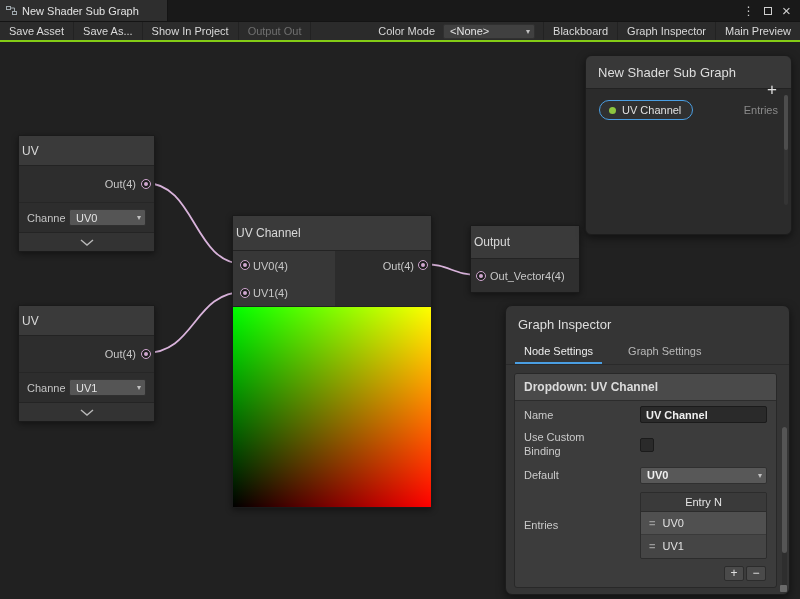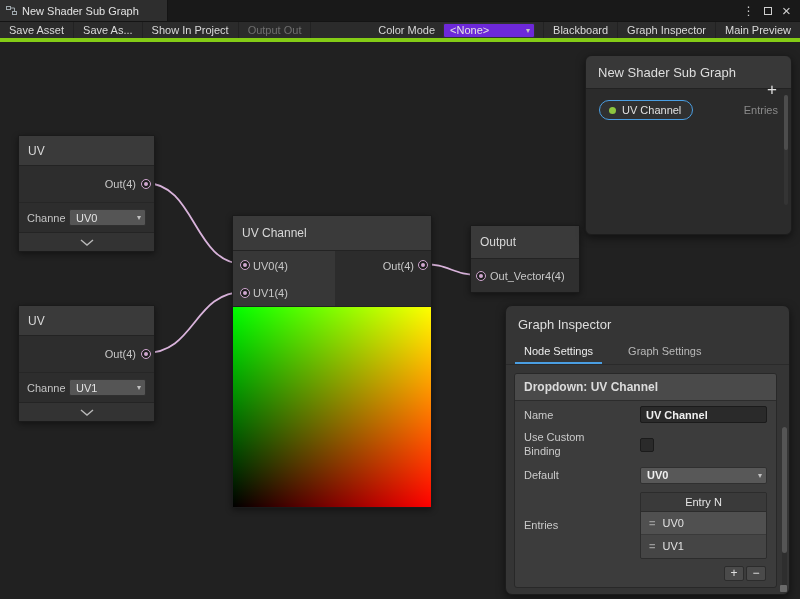--- a/index.html
+++ b/index.html
@@ -27,50 +27,50 @@
   .tab-icon { flex: 0 0 auto; }
   .win-controls { margin-left: auto; display: flex; align-items: center; gap: 4px; padding-right: 6px; }
   .wc { width: 15px; height: 16px; display: inline-flex; align-items: center; justify-content: center;
         color: #cfcfcf; font-size: 12px; cursor: default; }
   .maxbox { width: 8px; height: 8px; border: 1px solid #cfcfcf; display: inline-block; }
   .wc.close { font-size: 15px; }
 
   
   .toolbar {
     height: 20px; background: #2b2b2b; display: flex; align-items: stretch;
-    border-bottom: 4px solid #84cc16; font-size: 11px; justify-content: flex-end;
+    border-bottom: 2px solid #84cc16; font-size: 11px; justify-content: flex-end;
   }
   .tb-btn {
     display: flex; align-items: center; padding: 0 9px; color: #dadada;
     border-right: 1px solid #222;
   }
   .tb-btn.disabled { color: #6f6f6f; }
   .tb-label { display: flex; align-items: center; padding: 0 8px; color: #d6d6d6; }
   .tb-right { margin-left: auto; display: flex; align-items: stretch; }
   .select {
     display: inline-flex; align-items: center; justify-content: space-between;
-    background: #6d28d9; border: 1px solid #303030; border-radius: 2px;
+    background: #404040; border: 1px solid #303030; border-radius: 2px;
     color: #e4e4e4; padding: 0 4px 0 6px; height: 15px; align-self: center;
   }
   .caret { font-size: 8px; color: #c2c2c2; margin-left: 6px; }
   .cm-select { width: 92px; margin-right: 8px; }
 
   
   .canvas { position: relative; width: 800px; height: 557px; background: #212121; overflow: hidden; }
   .edges { position: absolute; left: 0; top: 0; }
   .edges path { stroke: #D9B3DB; stroke-width: 1.8; fill: none; stroke-linecap: round; }
 
   
   .node {
     position: absolute; background: #2d2d2d; border: 1px solid #1a1a1a;
     border-radius: 2px; box-shadow: 0 2px 6px rgba(0,0,0,.45);
   }
   .node-header {
     background: #3a3a3a; color: #d8d8d8; font-size: 12px;
-    display: flex; align-items: center; padding: 0 9px;
+    display: flex; align-items: center; padding: 0 3px;
     border-bottom: 1px solid #232323;
   }
   .uv-node .node-header { height: 30px; }
   .out-row { position: relative; height: 36px; }
   .out-label { position: absolute; right: 18px; top: 12px; color: #c8c8c8; }
   .dd-row {
     height: 30px; display: flex; align-items: center; gap: 4px; padding: 0 8px;
     border-top: 1px solid #262626;
   }
   .dd-label { width: 38px; overflow: hidden; white-space: nowrap; color: #c4c4c4; flex: 0 0 auto; }

